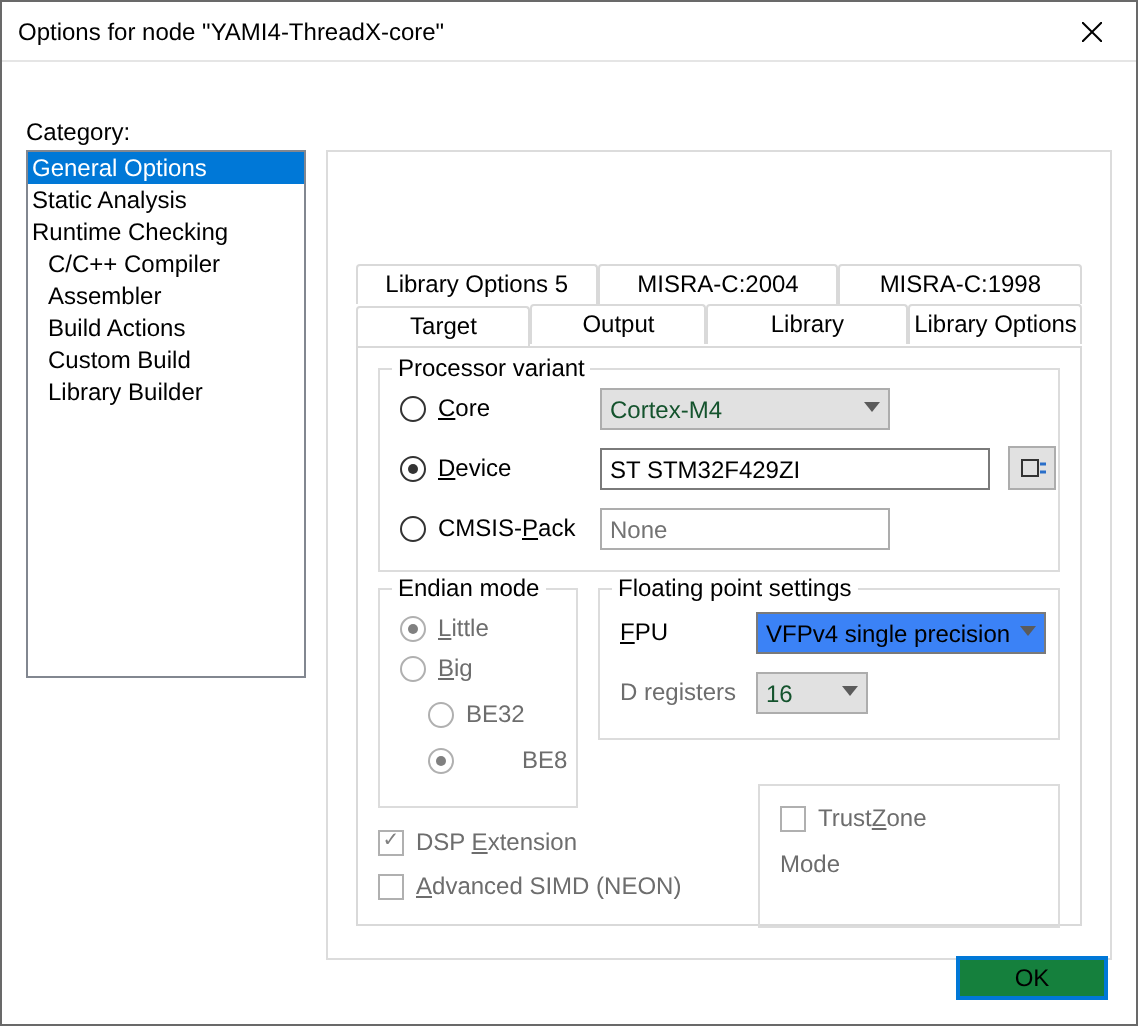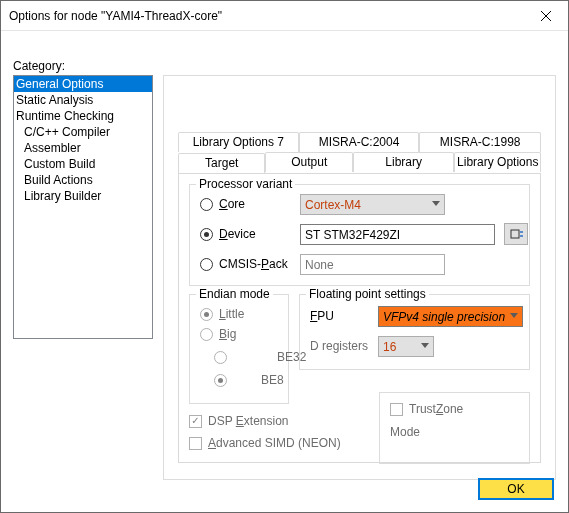--- a/index.html
+++ b/index.html
@@ -137,23 +137,23 @@
   .lbl { font-size:12px; }
   .lbl.disabled { color:#6d6d6d; }
   .lbl u { text-decoration: underline; }
   .combo {
     height:21px;
     border:1px solid #adadad;
     background:#e1e1e1;
     display:flex; align-items:center;
     padding:0 4px;
     position:relative;
-    color:#c2410c;
-  }
-  .combo.enabled { background:#f97316; color:#000; border-color:#7a7a7a;font-style:italic; }
+    color:#14532d;
+  }
+  .combo.enabled { background:#3b82f6; color:#000; border-color:#7a7a7a; }
   .combo .arrow { position:absolute; right:4px; top:6px; width:0;height:0;border-left:4px solid transparent;border-right:4px solid transparent;border-top:5px solid #5b5b5b; }
   .textbox {
     height:21px;
     border:1px solid #7a7a7a;
     background:#fff;
     padding:0 4px;
     display:flex; align-items:center;
     font-size:12px;
   }
   .textbox.disabled { color:#737373; border-color:#adadad; }
@@ -165,21 +165,21 @@
   }
   
   .buttons {
     position:absolute;
     right:14px; bottom:12px;
     display:flex; gap:8px;
   }
   .btn {
     width:76px; height:22px;
     border:1px solid #adadad;
-    background:#fde047;
+    background:#15803d;
     text-align:center;
     line-height:20px;
     font-size:12px;
   }
   .btn.default {
     border:2px solid #0078d7;
     line-height:18px;
   }
 </style>
 </head>
@@ -196,30 +196,30 @@
 </div>
 
 <div class="content">
   <span class="category-label">Category:</span>
   <div class="category-list" id="category-list">
       <div class="item selected">General Options</div>
       <div class="item">Static Analysis</div>
       <div class="item">Runtime Checking</div>
       <div class="item indent">C/C++ Compiler</div>
       <div class="item indent">Assembler</div>
+      <div class="item indent">Build Actions</div>
       <div class="item indent">Custom Build</div>
-      <div class="item indent">Build Actions</div>
       <div class="item indent">Library Builder</div>
     </div>
 
   <div class="panel">
 
     <div class="tabs">
       <div class="tabrow upper">
-        <div class="tab">Library Options 7</div>
+        <div class="tab">Library Options 5</div>
         <div class="tab">MISRA-C:2004</div>
         <div class="tab last">MISRA-C:1998</div>
       </div>
       <div class="tabrow lower">
         <div class="tab active">Target</div>
         <div class="tab">Output</div>
         <div class="tab" style="width:108px">Library Configuration</div>
         <div class="tab" style="width:92px">Library Options 1</div>
       </div>
       <div class="tabpage">
@@ -267,21 +267,21 @@
           <div class="row" style="top:12px; left:10px;">
             <span class="radio disabled checked">
                 <span class="dot"></span>
               </span>
             <span class="lbl disabled"><u>L</u><span>ittle</span></span>
           </div>
           <div class="row" style="top:32px; left:10px;">
             <span class="radio disabled"></span>
             <span class="lbl disabled"><u>B</u><span>ig</span></span>
           </div>
-          <div class="row" style="top:55px; left:24px;gap:44px;">
+          <div class="row" style="top:55px; left:24px;">
             <span class="radio disabled"></span>
             <span class="lbl disabled">BE32</span>
           </div>
           <div class="row" style="top:78px; left:24px;gap:28px;">
             <span class="radio disabled checked">
                 <span class="dot"></span>
               </span>
             <span class="lbl disabled">BE8</span>
           </div>
         </div>

